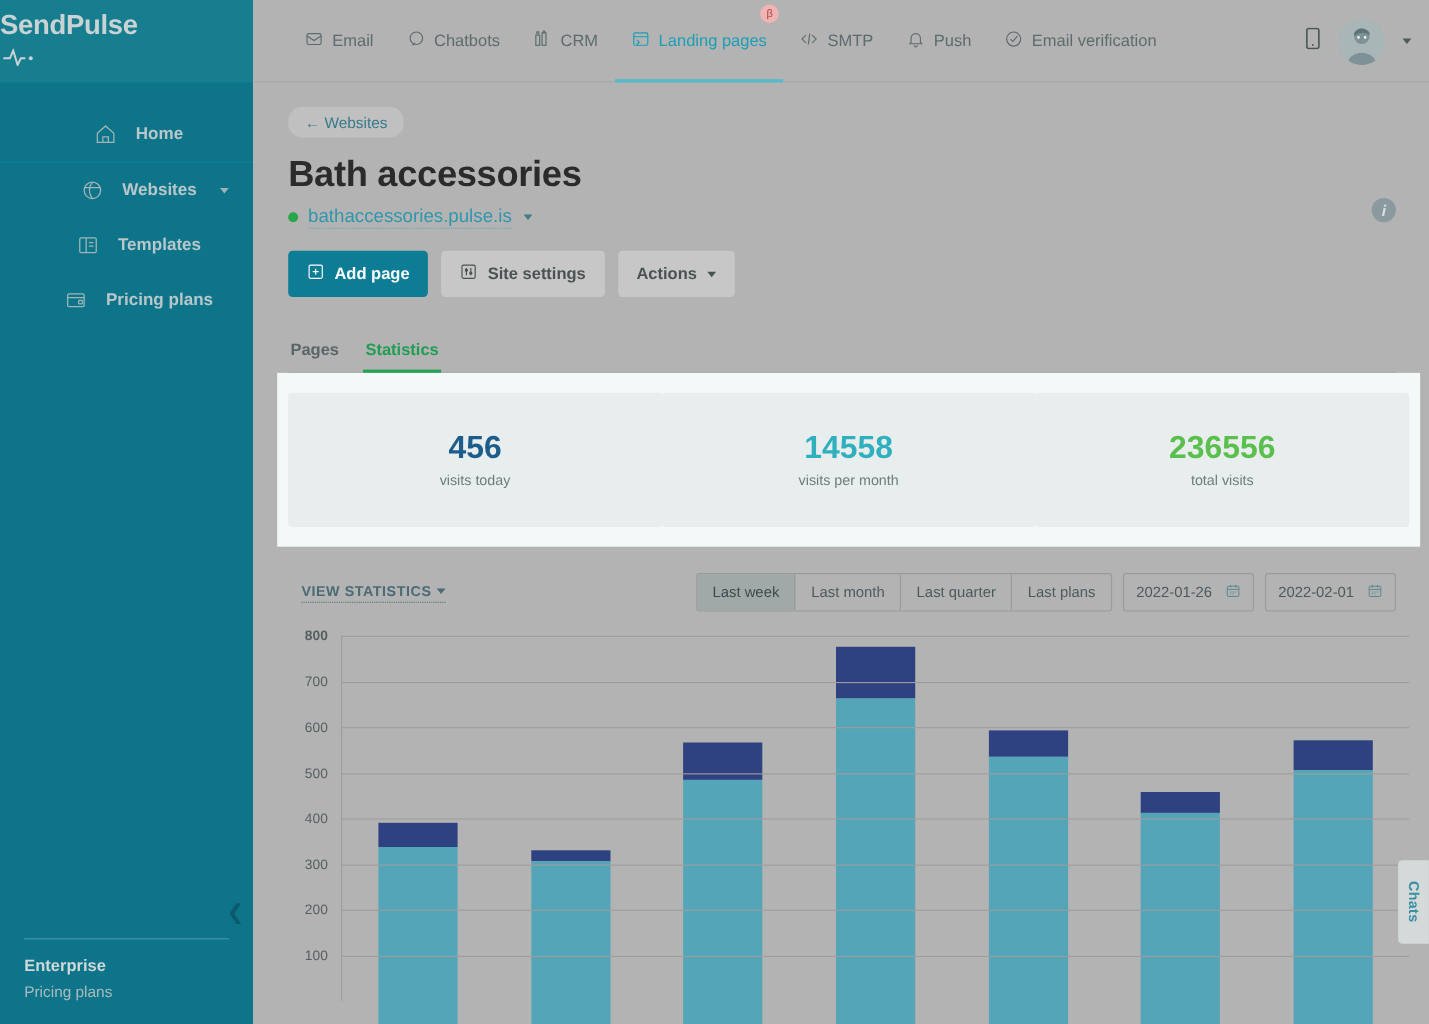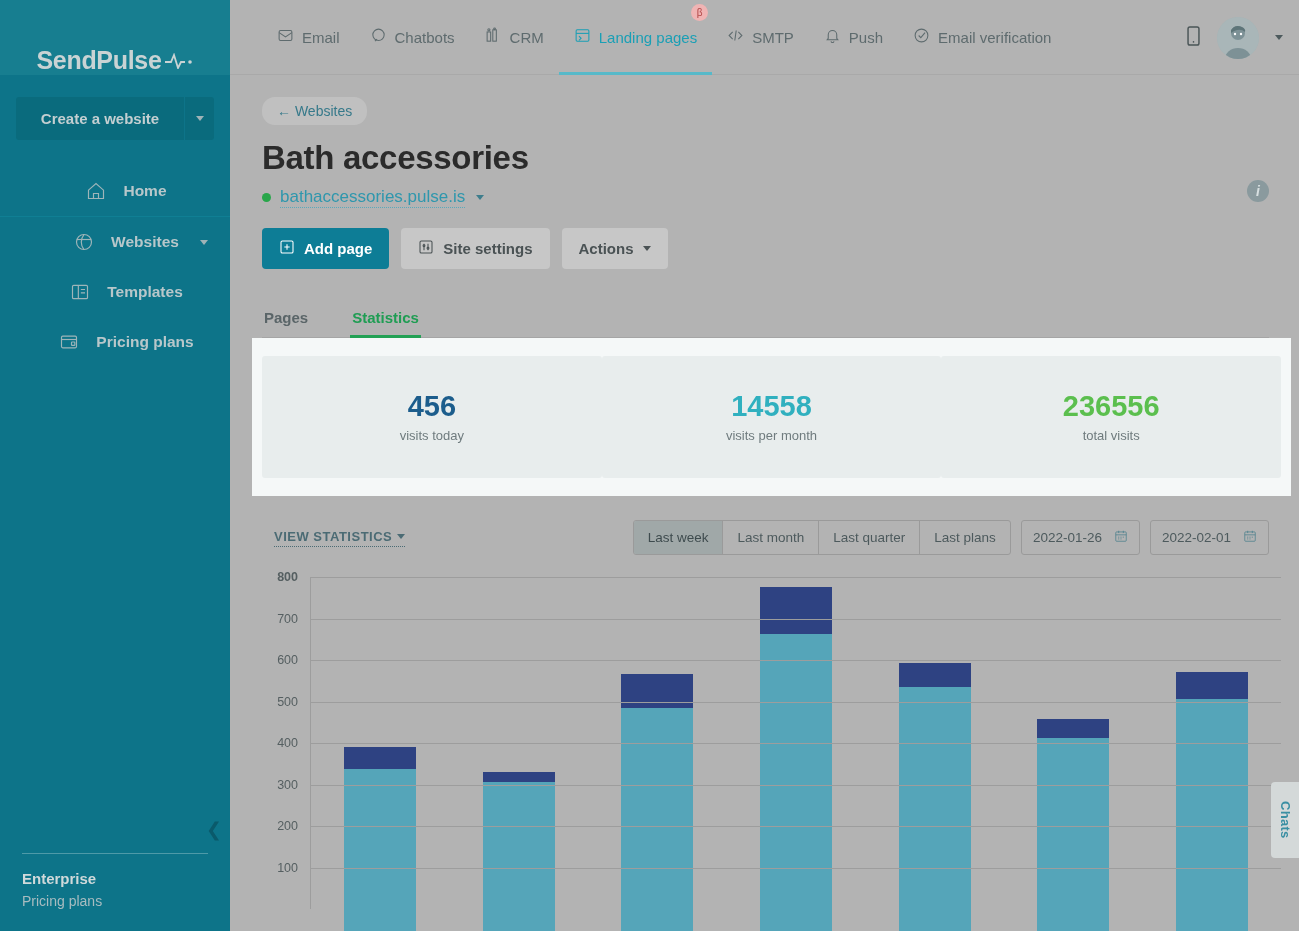--- a/index.html
+++ b/index.html
@@ -15,23 +15,24 @@
   .sidebar {
     width: 230px; height: 931px;
     background: #0b7285;
     background: #0d7489;
     display: flex; flex-direction: column;
     position: relative; flex: 0 0 230px;
   }
   .sidebar-logo {
     height: 75px;
     background: #177e90;
-    display: flex; align-items: flex-end; justify-content: center;
+    display: flex; align-items: flex-start; justify-content: center;
     color: #c9d3d4; font-size: 25px; font-weight: bold;
     letter-spacing: -0.3px;
+    flex-direction: column;
   }
   .logo-pulse { display:inline-block; margin-left: 2px; }
   .sidebar-body { padding-top: 22px; }
   .create-btn-row {
     display: flex; margin: 0 16px 26px 16px;
     border-radius: 3px; overflow: hidden;
   }
   .create-btn {
     flex: 1; background: #0a6b7d; color: #c4cfd1;
     border: none; padding: 13px 10px;
@@ -137,21 +138,21 @@
   .btn {
     display: flex; align-items: center; gap: 9px;
     padding: 11px 17px; border-radius: 4px; font-size: 15px;
     font-weight: bold; cursor: pointer; border: none;
     font-family: inherit;
   }
   .btn-primary { background: #0d7d96; color: #fff; }
   .btn-light { background: #c7c7c7; color: #4a5254; }
   .btn svg { width: 16px; height: 16px; stroke: currentColor; fill: none; stroke-width: 1.6; }
 
-  .tabs { display: flex; gap: 40px; border-bottom: 1px solid #a5a5a5; }
+  .tabs { display: flex; gap: 20px; border-bottom: 1px solid #a5a5a5; }
   .tab {
     padding: 8px 2px 11px 2px; font-size: 15px; font-weight: bold;
     color: #5a6568; cursor: pointer; position: relative;
   }
   .tab.active { color: #1f9d53; }
   .tab.active::after {
     content: ""; position: absolute; left: 0; right: 0; bottom: -1px;
     height: 3px; background: #23a155;
   }
   .info-icon {
@@ -253,26 +254,20 @@
     <span>SendPulse</span>
     <span class="logo-pulse">
       <svg width="30" height="16" viewBox="0 0 30 16">
           <path d="M1 9 h6 l3 -7 l4 13 l3 -6 h4" stroke="#c9d3d4" stroke-width="1.8" fill="none"></path>
           <circle cx="26" cy="9" r="1.8" fill="#c9d3d4"></circle>
         </svg>
     </span>
   </div>
 
   <div class="sidebar-body">
-    <div class="create-btn-row">
-      <button class="create-btn">Create a website</button>
-      <div class="create-caret">
-        <span class="caret-down"></span>
-      </div>
-    </div>
 
     <div class="nav-item">
       <span class="nav-ico">
         <svg viewBox="0 0 24 24">
             <path d="M3 11 L12 3 L21 11 V21 H3 Z"></path>
             <path d="M9 21 v-6 h6 v6"></path>
           </svg>
       </span>
       <span>Home</span>
     </div>

